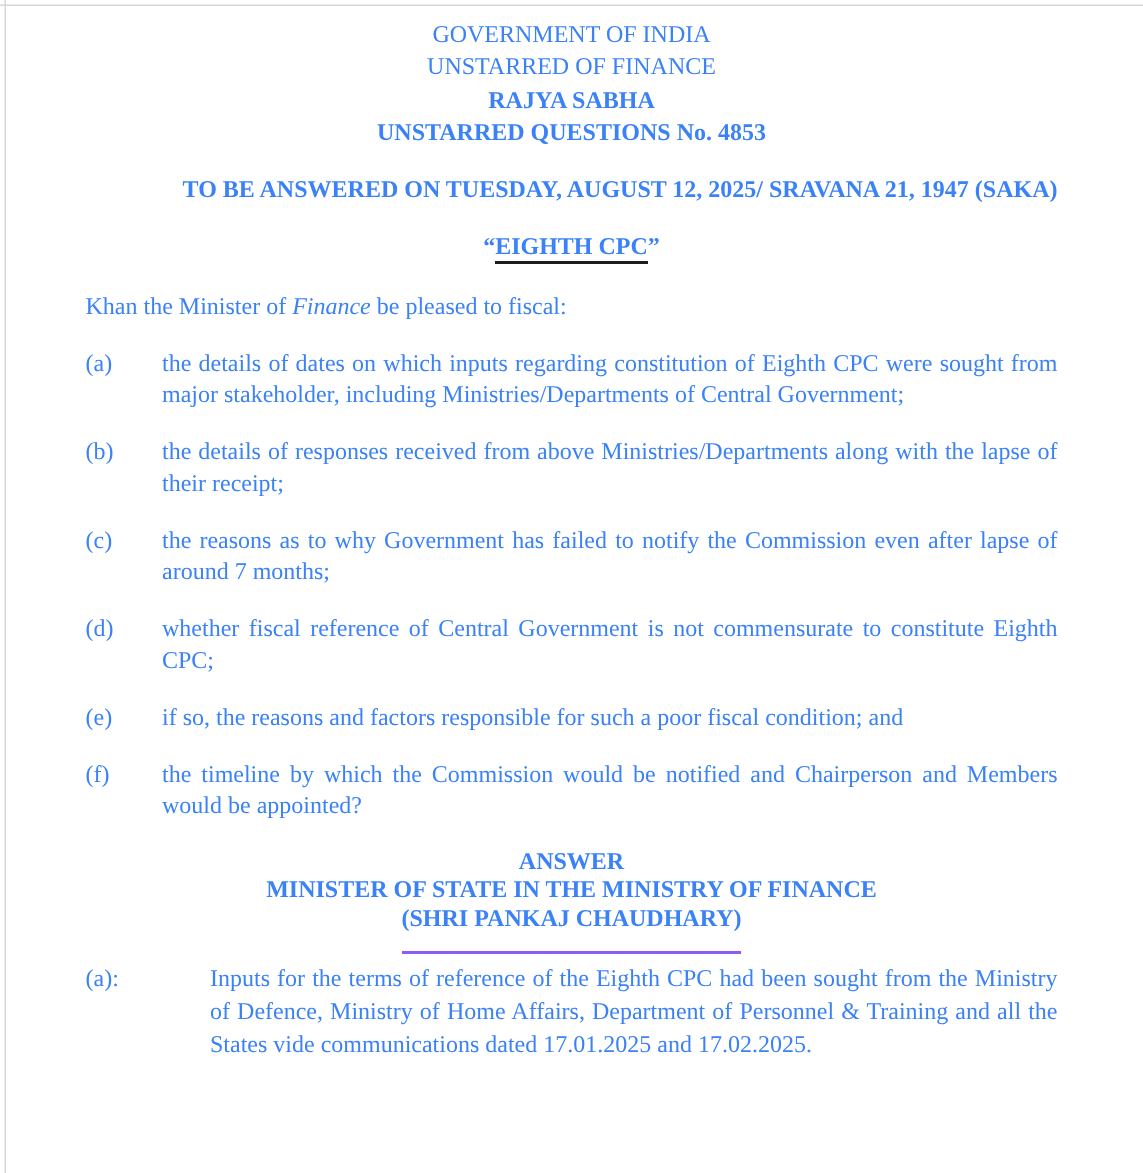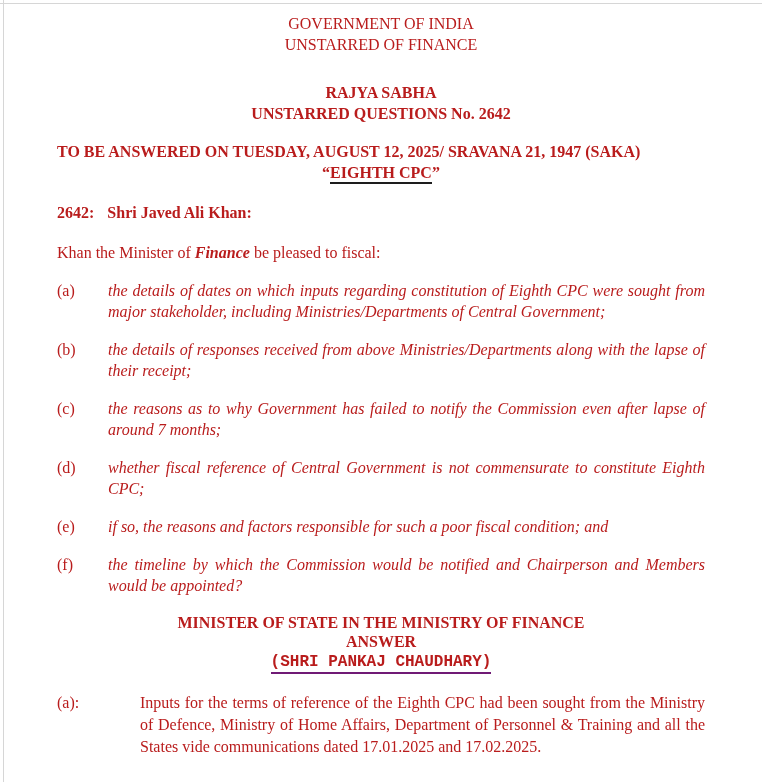--- a/index.html
+++ b/index.html
@@ -4,21 +4,21 @@
 <style>
   * { margin: 0; padding: 0; box-sizing: border-box; }
   html, body { background: #ffffff; }
   .page {
     position: relative;
     width: 762px;
     height: 782px;
     background: #ffffff;
     overflow: hidden;
     font-family: "Liberation Serif", "DejaVu Serif", serif;
-    color: #b91c1c;
+    color: #3b82f6;
     font-size: 16px;
   }
   .edge-top {
     position: absolute; top: 3px; left: 0; right: 0; height: 1px;
     background: #d6d6d6;
   }
   .edge-left {
     position: absolute; left: 3px; top: 0; bottom: 0; width: 1px;
     background: #d6d6d6;
   }
@@ -27,76 +27,75 @@
     left: 57px;
     top: 0;
     width: 648px;
   }
   .org-header {
     margin-top: 13px;
     text-align: center;
     line-height: 21px;
   }
   .session-block {
-    margin-top: 27px;
+    margin-top: 2px;
     text-align: center;
     font-weight: bold;
     line-height: 21px;
   }
   .date-line {
     margin-top: 17px;
-    text-align: left;
+    text-align: right;
     font-weight: bold;
     line-height: 21px;
   }
   .subject-line {
+    margin-top: 17px;
     text-align: center;
     font-weight: bold;
     line-height: 21px;
   }
   .subject-underlined {
     border-bottom: 2px solid #1d1d1d;
     padding-bottom: 1px;
   }
   .asker-line {
     margin-top: 19px;
     font-weight: bold;
     line-height: 21px;
   }
   .asker-number { margin-right: 13px; }
   .preamble {
     margin-top: 19px;
     line-height: 21px;
   }
-  .preamble .minister-name { font-weight: bold; font-style: italic; }
+  .preamble .minister-name { font-weight: normal; font-style: italic; }
   .questions { margin-top: 17px; }
   .q-item {
     display: flex;
     margin-bottom: 17px;
     line-height: 21px;
   }
   .q-label {
     width: 51px;
     flex: 0 0 51px;
   }
   .q-text {
     flex: 1;
     text-align: justify;
-    font-style: italic;
   }
   .answer-head {
     margin-top: 17px;
     text-align: center;
     font-weight: bold;
     line-height: 19px;
   }
   .minister-underlined {
-    border-bottom: 2px solid #701a75;
-    padding-bottom: 1px;
-    font-family: Liberation Mono, monospace;
+    border-bottom: 2px solid #8b5cf6;
+    padding-bottom: 13px;
   }
   .answers { margin-top: 20px; }
   .a-item {
     display: flex;
     line-height: 22px;
   }
   .a-label {
     width: 83px;
     flex: 0 0 83px;
   }
@@ -114,30 +113,27 @@
 
   <div class="content">
 
     <div class="org-header">
       <div>GOVERNMENT OF INDIA</div>
       <div>UNSTARRED OF FINANCE</div>
     </div>
 
     <div class="session-block">
       <div>RAJYA SABHA</div>
-      <div>UNSTARRED QUESTIONS No. 2642</div>
+      <div>UNSTARRED QUESTIONS No. 4853</div>
     </div>
 
     <div class="date-line">TO BE ANSWERED ON TUESDAY, AUGUST 12, 2025/ SRAVANA 21, 1947 (SAKA)</div>
 
     <div class="subject-line"><span>“</span><span class="subject-underlined">EIGHTH CPC</span><span>”</span></div>
 
-    <div class="asker-line">
-      <span class="asker-number">2642:</span><span>Shri Javed Ali Khan:</span>
-    </div>
 
     <div class="preamble"><span>Khan the Minister of </span><span class="minister-name">Finance</span><span> be pleased to fiscal:</span></div>
 
     <div class="questions">
       <div class="q-item">
         <div class="q-label">(a)</div>
         <div class="q-text">the details of dates on which inputs regarding constitution of Eighth CPC were sought from major stakeholder, including Ministries/Departments of Central Government;</div>
       </div>
       <div class="q-item">
         <div class="q-label">(b)</div>
@@ -155,22 +151,22 @@
         <div class="q-label">(e)</div>
         <div class="q-text">if so, the reasons and factors responsible for such a poor fiscal condition; and</div>
       </div>
       <div class="q-item">
         <div class="q-label">(f)</div>
         <div class="q-text">the timeline by which the Commission would be notified and Chairperson and Members would be appointed?</div>
       </div>
     </div>
 
     <div class="answer-head">
+      <div>ANSWER</div>
       <div>MINISTER OF STATE IN THE MINISTRY OF FINANCE</div>
-      <div>ANSWER</div>
       <div><span class="minister-underlined">(SHRI PANKAJ CHAUDHARY)</span></div>
     </div>
 
     <div class="answers">
       <div class="a-item">
         <div class="a-label">(a):</div>
         <div class="a-text">Inputs for the terms of reference of the Eighth CPC had been sought from the Ministry of Defence, Ministry of Home Affairs, Department of Personnel &amp; Training and all the States vide communications dated 17.01.2025 and 17.02.2025.</div>
       </div>
     </div>
 

